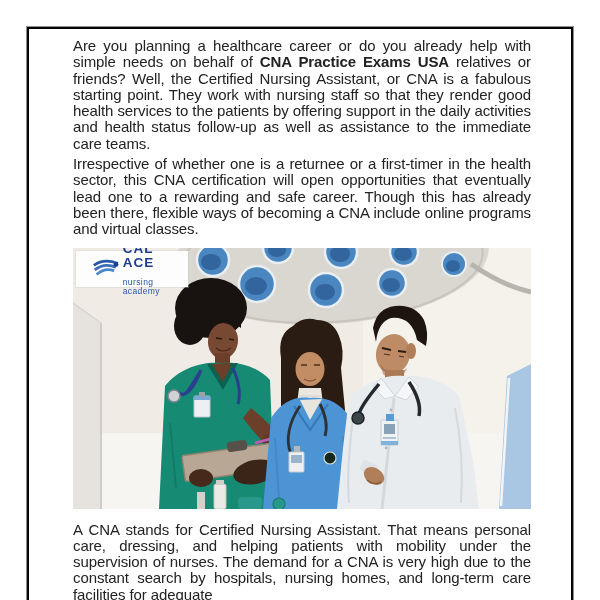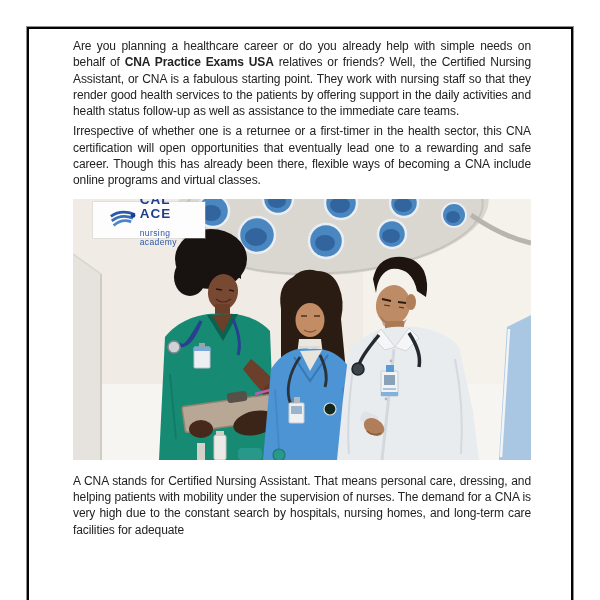--- a/index.html
+++ b/index.html
@@ -10,38 +10,38 @@
   .doc-page{
     position:absolute;left:27px;top:27px;width:546px;height:600px;
     background:#fff;border:2px solid #050505;outline:1px solid #8f8f8f;
     box-sizing:border-box;padding:0 40px 0 44px;
   }
   .doc-title{
     margin:49px 0 0 0;font-size:13.5px;font-weight:bold;color:#1b1b1b;
     letter-spacing:-0.25px;white-space:nowrap;
   }
   .doc-par{
-    margin:0;font-size:12px;line-height:16.3px;color:#222;
+    margin:0;font-size:15px;line-height:16.3px;color:#222;
     text-align:justify;letter-spacing:-0.1px;
   }
   .p1{margin-top:9px;}
   .p2{margin-top:4px;}
   .p3{margin-top:13px;}
   .b{font-weight:bold;}
   .sec-head{
     margin:14px 0 0 0;font-size:13px;font-weight:bold;color:#1b1b1b;
     letter-spacing:-0.2px;white-space:nowrap;
   }
   .photo{
     position:relative;width:458px;height:261px;margin-top:10px;
     overflow:hidden;background:#f2efe9;
   }
   .photo svg{display:block;}
   .logo-box{
-    position:absolute;left:20px;top:3px;width:112px;height:36px;background:#fdfdfd;
+    position:absolute;left:3px;top:3px;width:112px;height:36px;background:#fdfdfd;
     display:flex;align-items:center;padding-left:16px;box-sizing:border-box;
     box-shadow:0 0 0 1px rgba(200,200,200,.35);
   }
   .logo-text{display:flex;flex-direction:column;margin-left:3px;line-height:1;}
   .logo-line1{font-size:13.5px;font-weight:bold;color:#1e3d8f;letter-spacing:1px;}
   .logo-line2{font-size:8.5px;color:#2a55aa;margin-top:9px;letter-spacing:0.4px;}
 </style>
 </head>
 <body>
 

